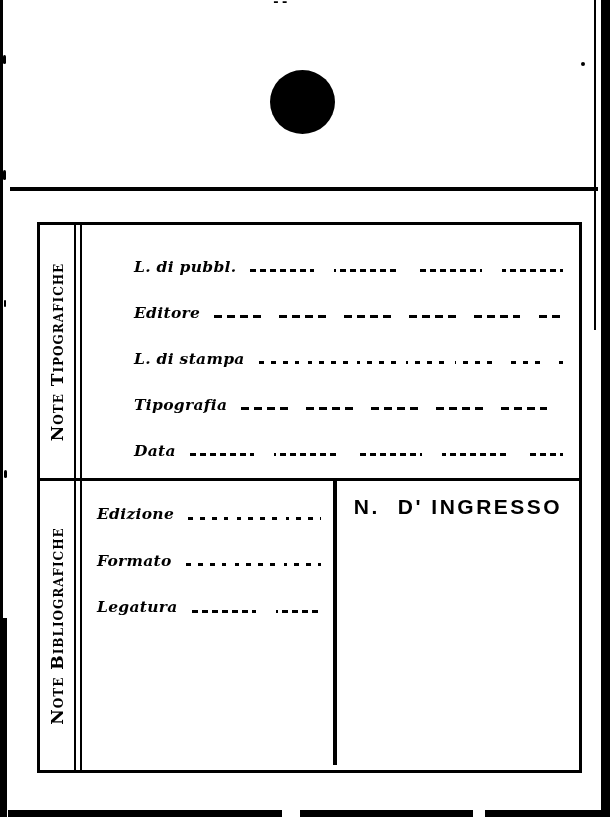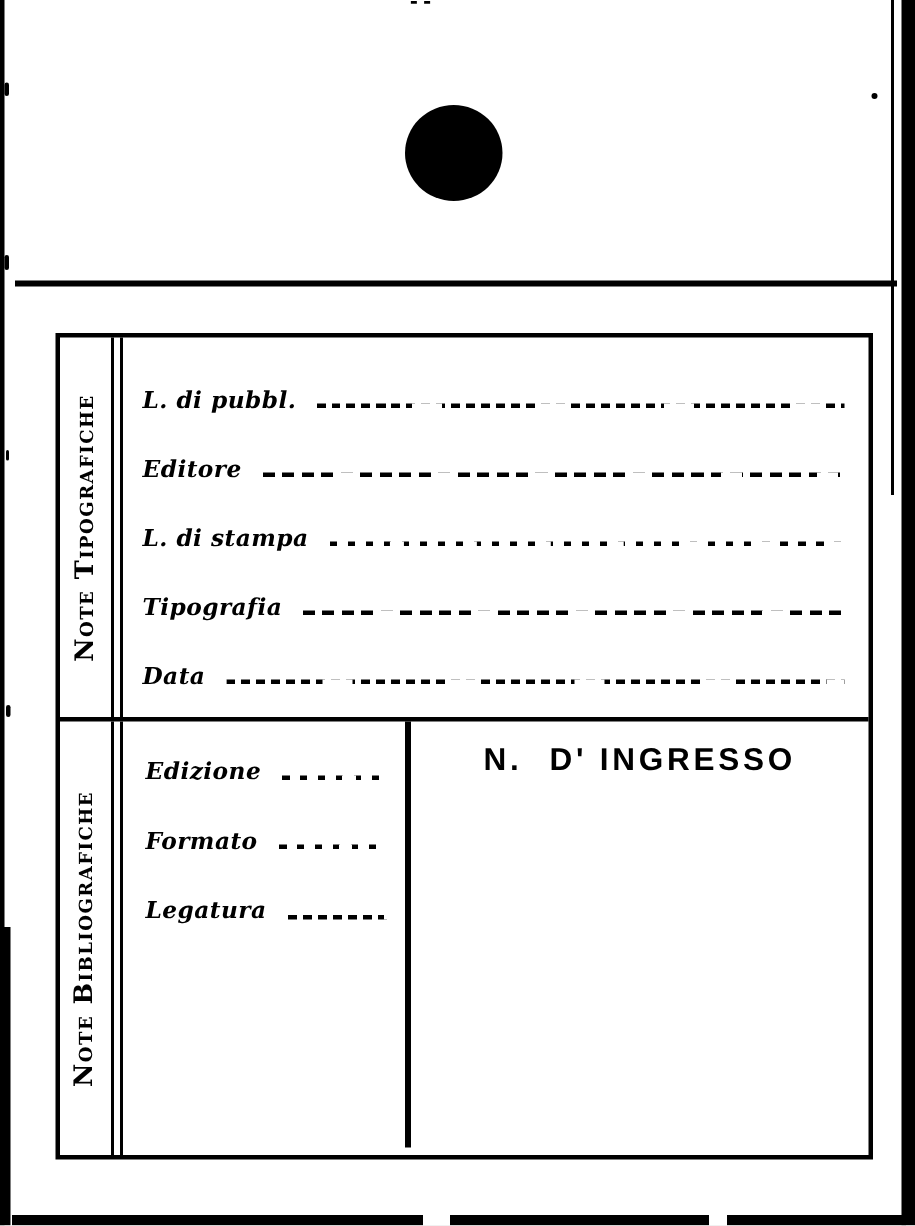--- a/index.html
+++ b/index.html
@@ -39,40 +39,40 @@
   .hdivider{height:3px;background:#000;flex:none;}
   .sidecol{width:34px;flex:none;display:flex;align-items:center;justify-content:center;overflow:hidden;}
   .sidelabel{
     transform:rotate(-90deg);white-space:nowrap;
     font-family:"DejaVu Serif",serif;font-variant:small-caps;font-weight:bold;
     font-size:17px;letter-spacing:1px;
   }
   .dblrule{width:8px;flex:none;border-left:2px solid #000;border-right:2px solid #000;box-sizing:border-box;}
   
   .fields{flex:1;display:flex;flex-direction:column;box-sizing:border-box;min-width:0;}
-  .sec1 .fields{padding:9px 16px 0 13px;}
+  .sec1 .fields{padding:9px 16px 0 13px;margin-left:39px;}
   .row{height:46px;display:flex;align-items:flex-end;padding-bottom:6px;box-sizing:border-box;}
   .sec2 .row{height:46.5px;}
   .flabel{
     font-family:"DejaVu Serif",serif;font-style:italic;font-weight:bold;
     font-size:15.5px;line-height:1;white-space:nowrap;letter-spacing:0.3px;
   }
   .dotline{flex:1;height:3px;margin:0 0 2px 14px;}
   .dl-a{background-image:
     repeating-linear-gradient(90deg,transparent 0 64px,#fff 64px 84px),
     repeating-linear-gradient(90deg,#000 0 6px,transparent 6px 10px);}
   .dl-b{background-image:
     repeating-linear-gradient(90deg,transparent 0 50px,#fff 50px 64px),
     repeating-linear-gradient(90deg,#000 0 8px,transparent 8px 13px);}
   .dl-c{background-image:
     repeating-linear-gradient(90deg,transparent 0 40px,#fff 40px 49px),
     repeating-linear-gradient(90deg,#000 0 5px,transparent 5px 12px);}
   
   .sec2-content{flex:1;display:flex;min-width:0;}
-  .fields2{width:188px;flex:none;padding:0 12px 0 15px;text-align:right;}
+  .fields2{width:251px;flex:none;padding:0 12px 0 15px;text-align:right;}
   .vdivider{width:4px;flex:none;background:#000;margin-bottom:5px;}
   .ingresso{
     flex:1;display:flex;justify-content:center;align-items:flex-start;
     gap:18px;padding-top:14px;
     font-family:"Liberation Sans","DejaVu Sans",sans-serif;
     font-weight:bold;font-size:21px;letter-spacing:2.5px;
   }
 </style>
 </head>
 <body>

